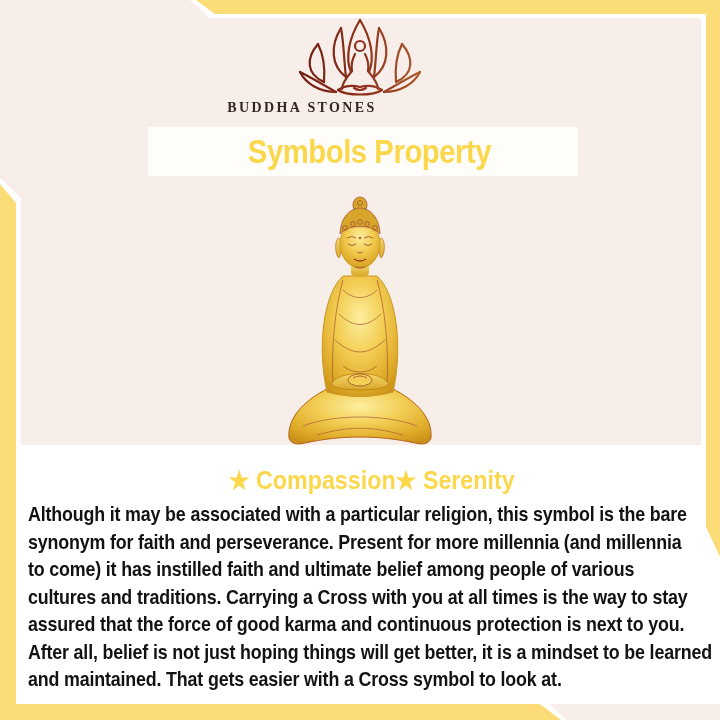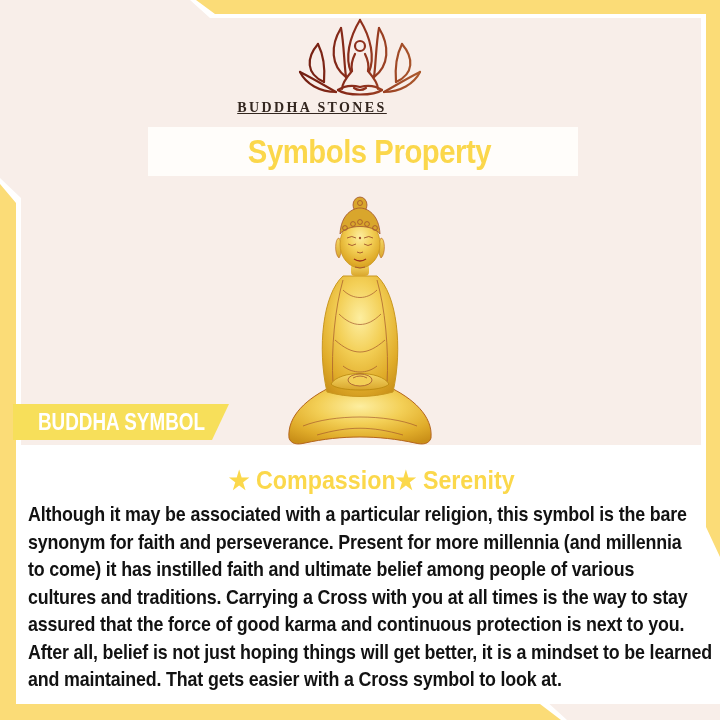--- a/index.html
+++ b/index.html
@@ -7,23 +7,23 @@
     position:relative;width:720px;height:720px;overflow:hidden;
     background:#f8eee9;
     font-family:"Liberation Sans",sans-serif;
   }
   .white-panel{
     position:absolute;left:16px;top:445px;width:704px;height:259px;
     background:#ffffff;
   }
   .ribbons{position:absolute;left:0;top:0;width:720px;height:720px;pointer-events:none;}
   .brand-text{
-    position:absolute;left:10px;top:100px;width:604px;text-align:center;
+    position:absolute;left:0;top:100px;width:604px;text-align:center;
     font-family:"Liberation Serif",serif;font-size:14px;font-weight:600;
-    letter-spacing:2.4px;color:#33261f;text-decoration:underline;
+    letter-spacing:2.4px;color:#33261f;
   }
   .title-band{
     position:absolute;left:148px;top:127px;width:418px;height:49px;
     background:#fffdfa;display:flex;align-items:center;justify-content:center;padding-left:12px;
   }
   .title-text{
     font-size:34px;font-weight:bold;color:#fbd74b;white-space:nowrap;
     transform:scaleX(.86);letter-spacing:-.5px;
   }
   .badge{
@@ -172,23 +172,20 @@
       <path d="M81,50 Q86,47 90,50"></path>
       <path d="M65,56 Q69,59 73,56"></path>
       <path d="M81,56 Q85,59 89,56"></path>
       <path d="M74,64 Q77,66 80,64"></path>
       <path d="M72,79 Q77,81 82,79"></path>
     </g>
     <circle cx="77" cy="50" r="1.2" fill="#a0522d"></circle>
     <path d="M71,71 Q77,75 83,71" fill="none" stroke="#9b3018" stroke-width="1.4"></path>
   </svg>
 
-  <div class="badge">
-    <div class="badge-text">BUDDHA SYMBOL</div>
-  </div>
 
   <div class="traits">
     <div class="traits-text">★ Compassion★ Serenity</div>
   </div>
 
   <div class="para">Although it may be associated with a particular religion, this symbol is the bare
 synonym for faith and perseverance. Present for more millennia (and millennia
 to come) it has instilled faith and ultimate belief among people of various
 cultures and traditions. Carrying a Cross with you at all times is the way to stay
 assured that the force of good karma and continuous protection is next to you.

